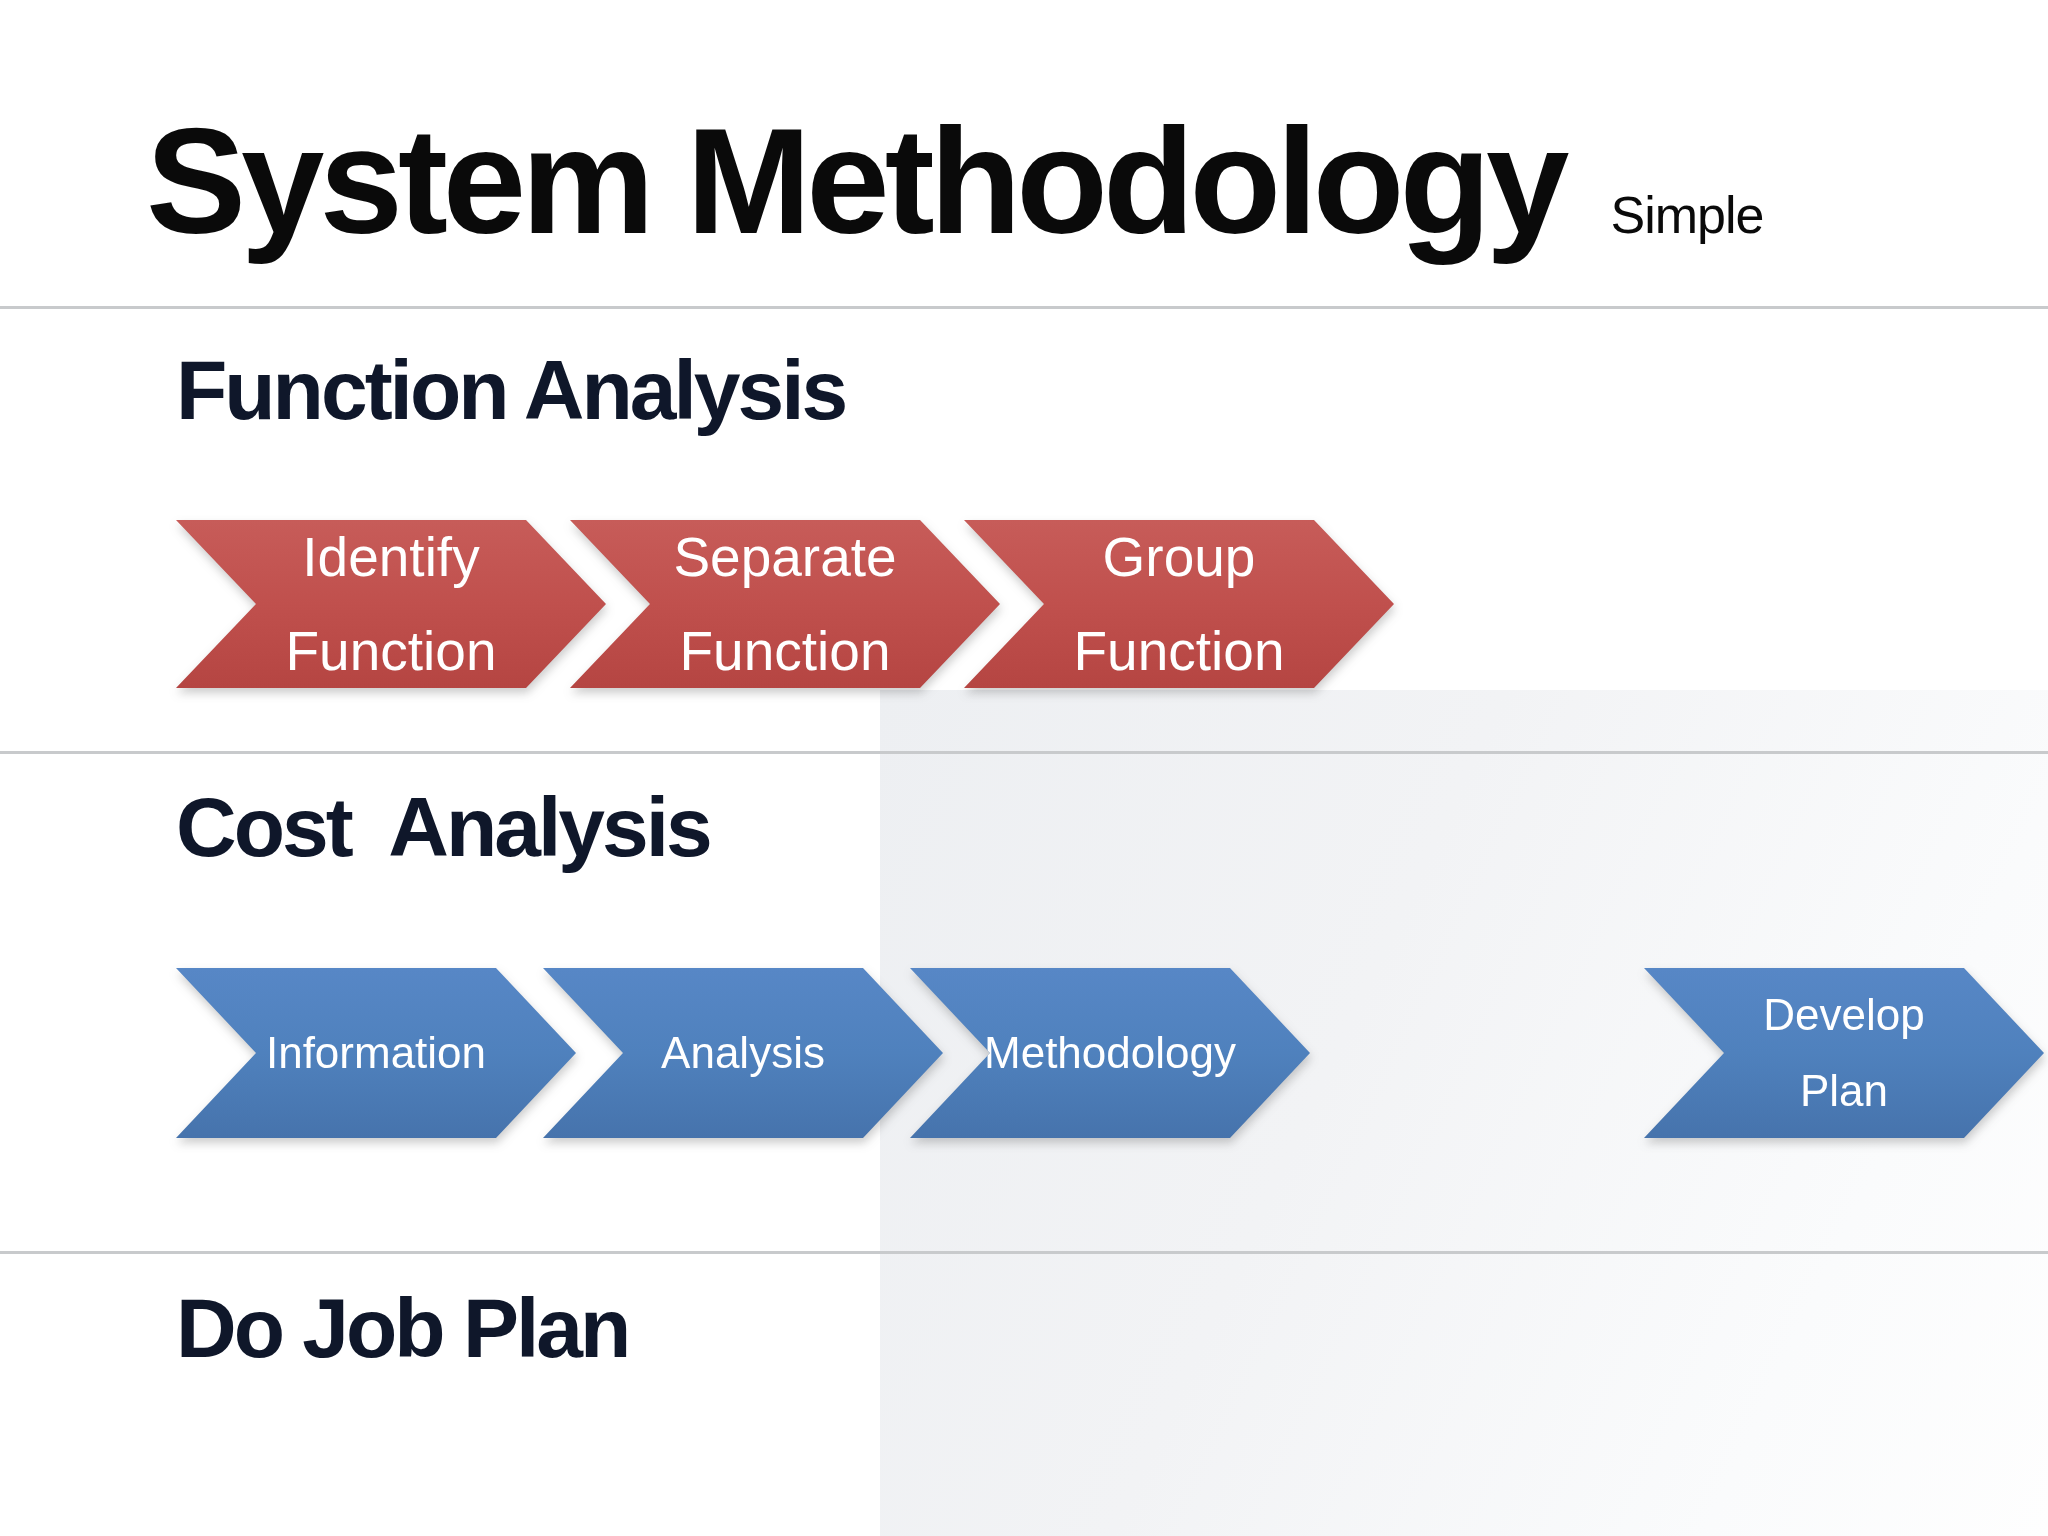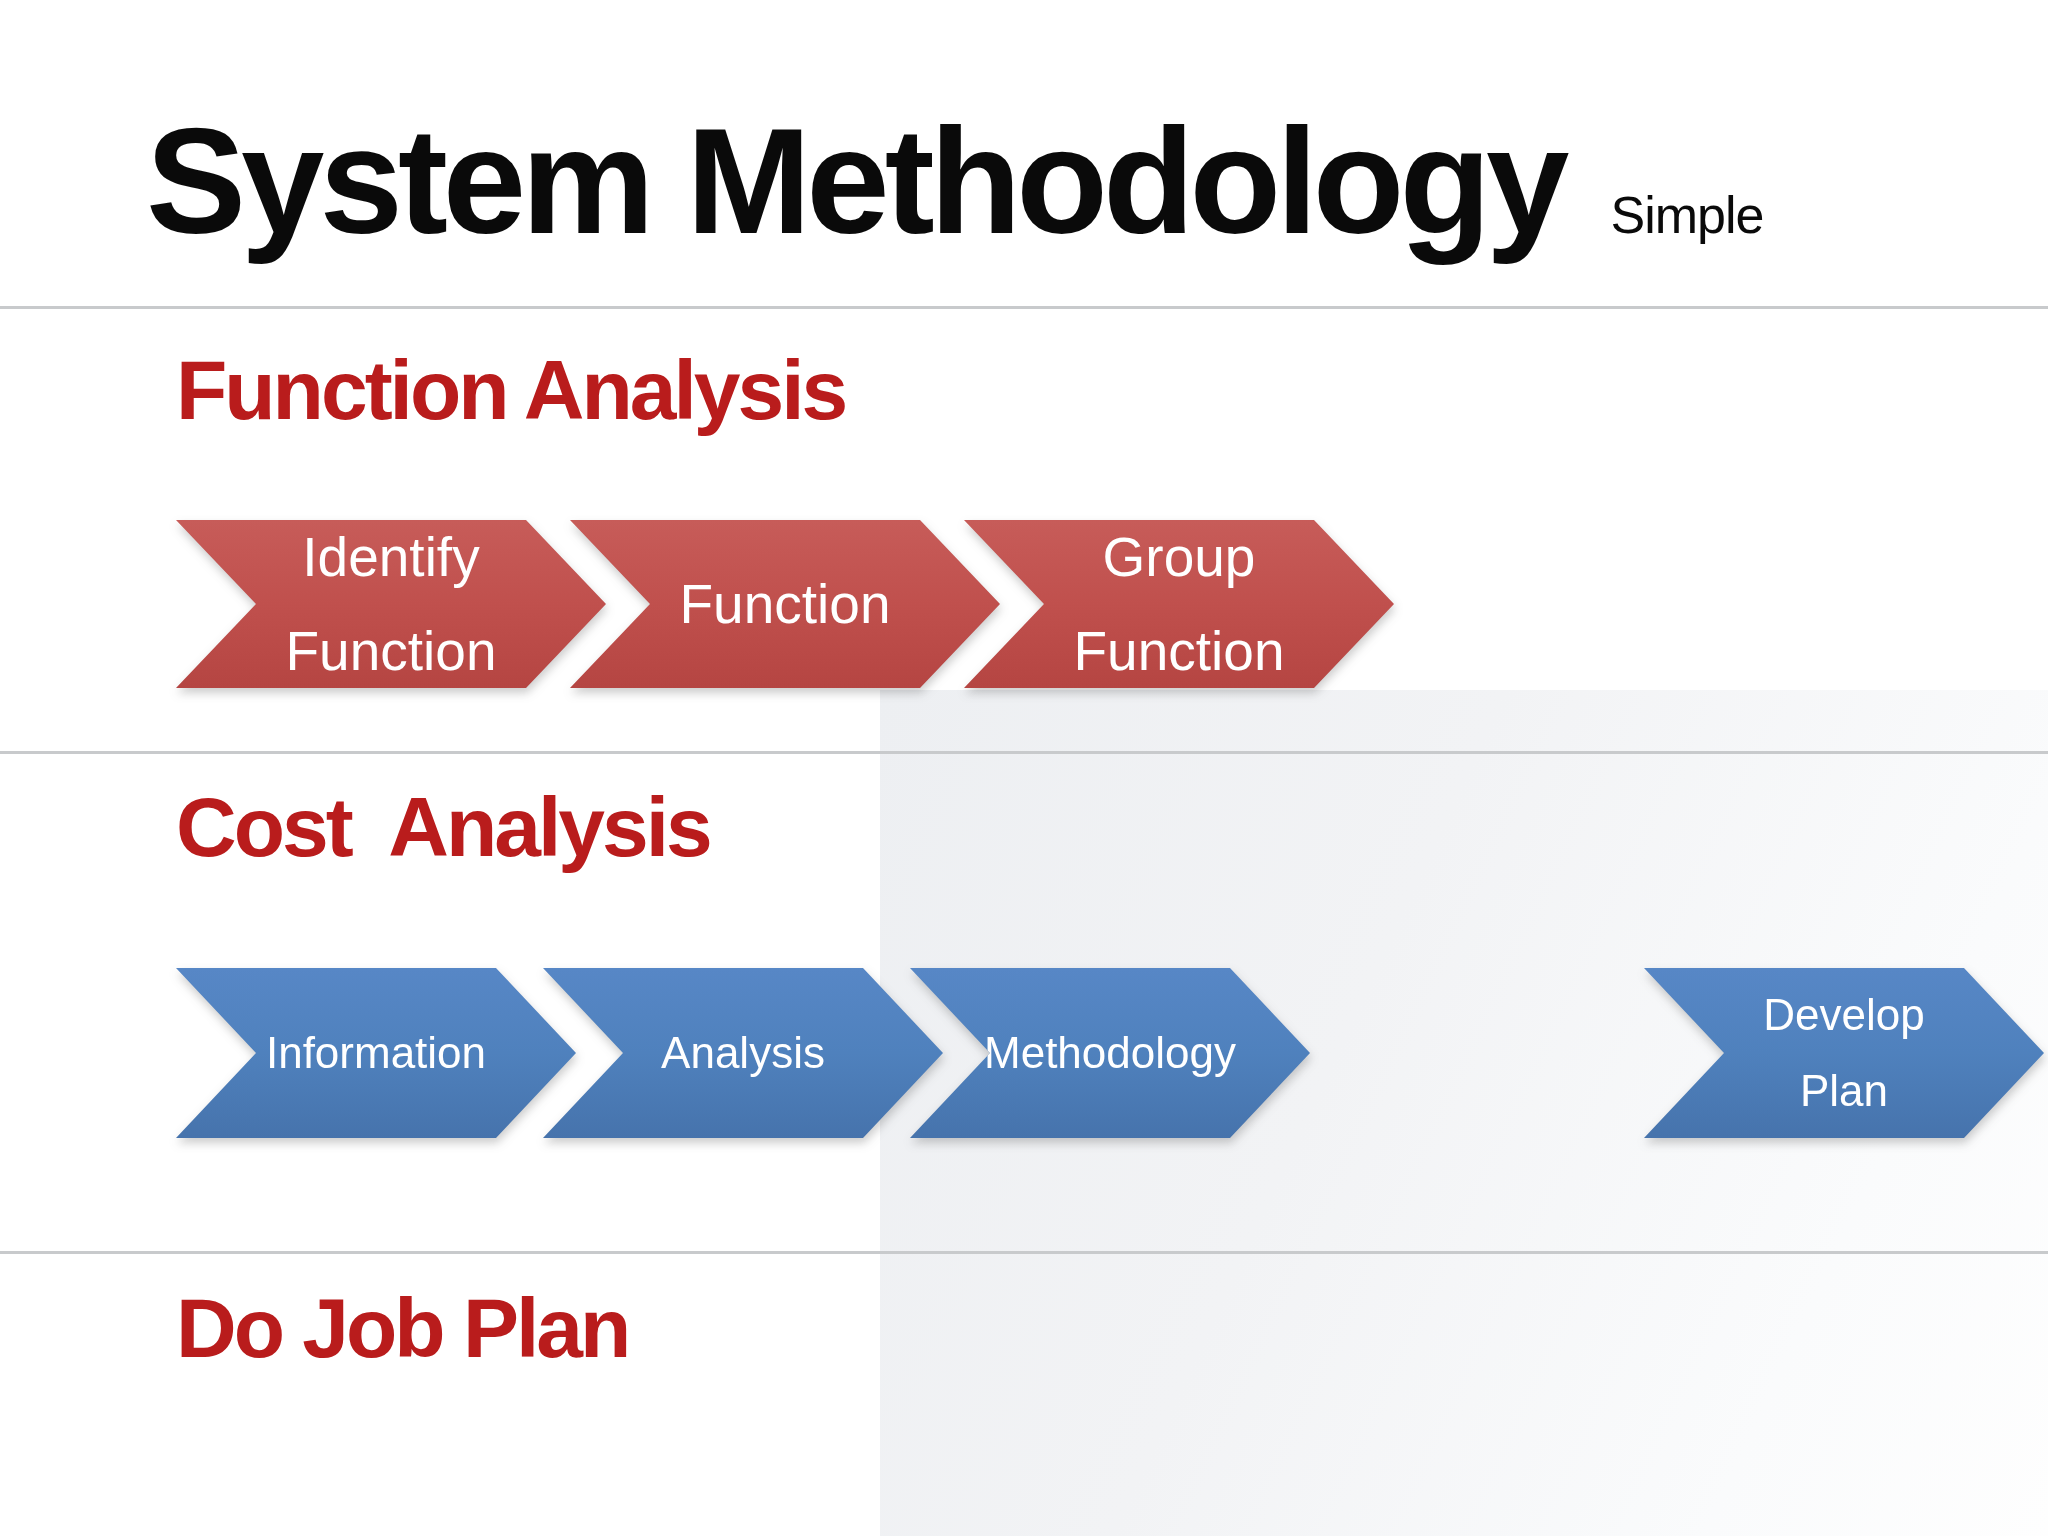--- a/index.html
+++ b/index.html
@@ -26,21 +26,21 @@
   }
   .divider{
     position:absolute;left:0;width:100%;height:3px;background:#c8cacc;
   }
   #divider-1{top:306px}
   #divider-2{top:751px}
   #divider-3{top:1251px}
   .heading{
     position:absolute;left:176px;margin:0;
     font-size:84px;font-weight:700;letter-spacing:-3px;white-space:pre;
-    line-height:1.149;color:#b91c1c;
+    line-height:1.149;color:#0f172a;
   }
   #heading-function{top:342px}
   #heading-cost{top:779px}
   #heading-dojob{top:1280px}
 
   .arrow-row{position:absolute;}
   #red-row{left:176px;top:520px;width:1230px;height:168px;}
   #blue-row{left:176px;top:968px;width:1872px;height:170px;}
 
   .chev-wrap{
@@ -93,20 +93,21 @@
 
 <div class="arrow-row red" id="red-row">
   <div class="chev-wrap" id="red-1">
     <div class="chev">
       <span>Identify</span>
       <span>Function</span>
     </div>
   </div>
   <div class="chev-wrap" id="red-2">
     <div class="chev">
+      <span>Separate</span>
       <span>Function</span>
     </div>
   </div>
   <div class="chev-wrap" id="red-3">
     <div class="chev">
       <span>Group</span>
       <span>Function</span>
     </div>
   </div>
 </div>

